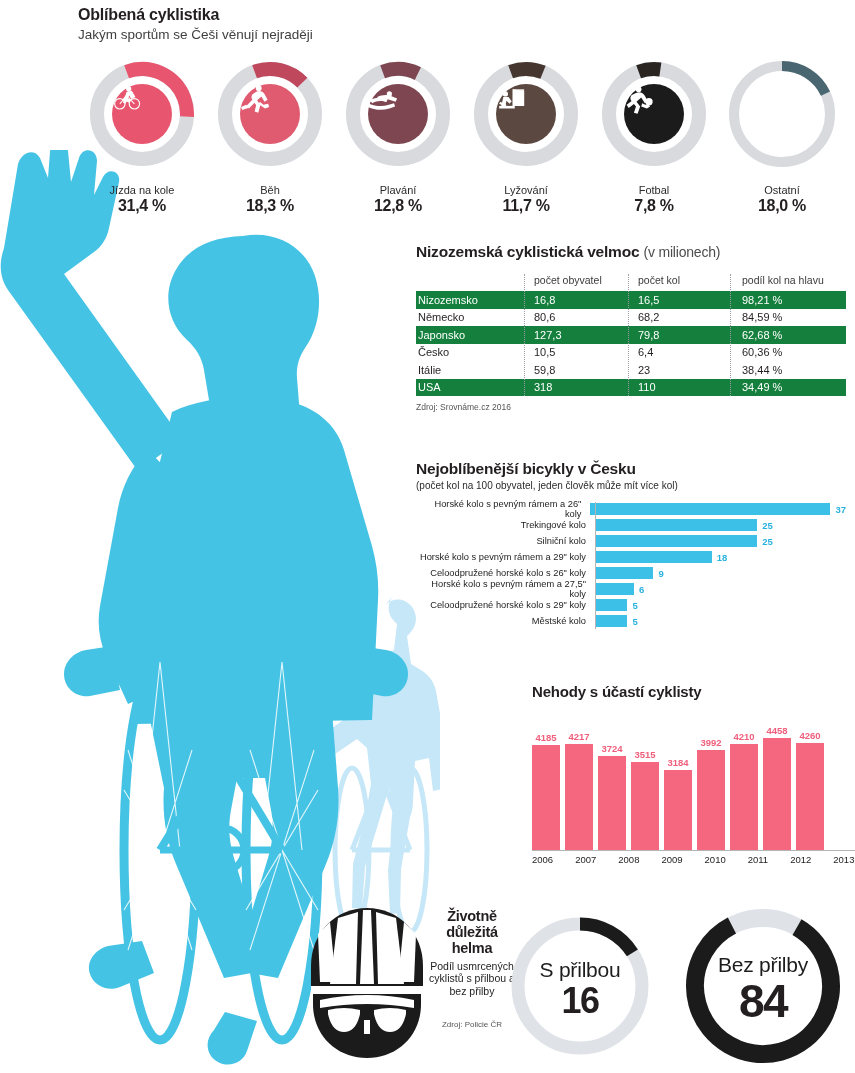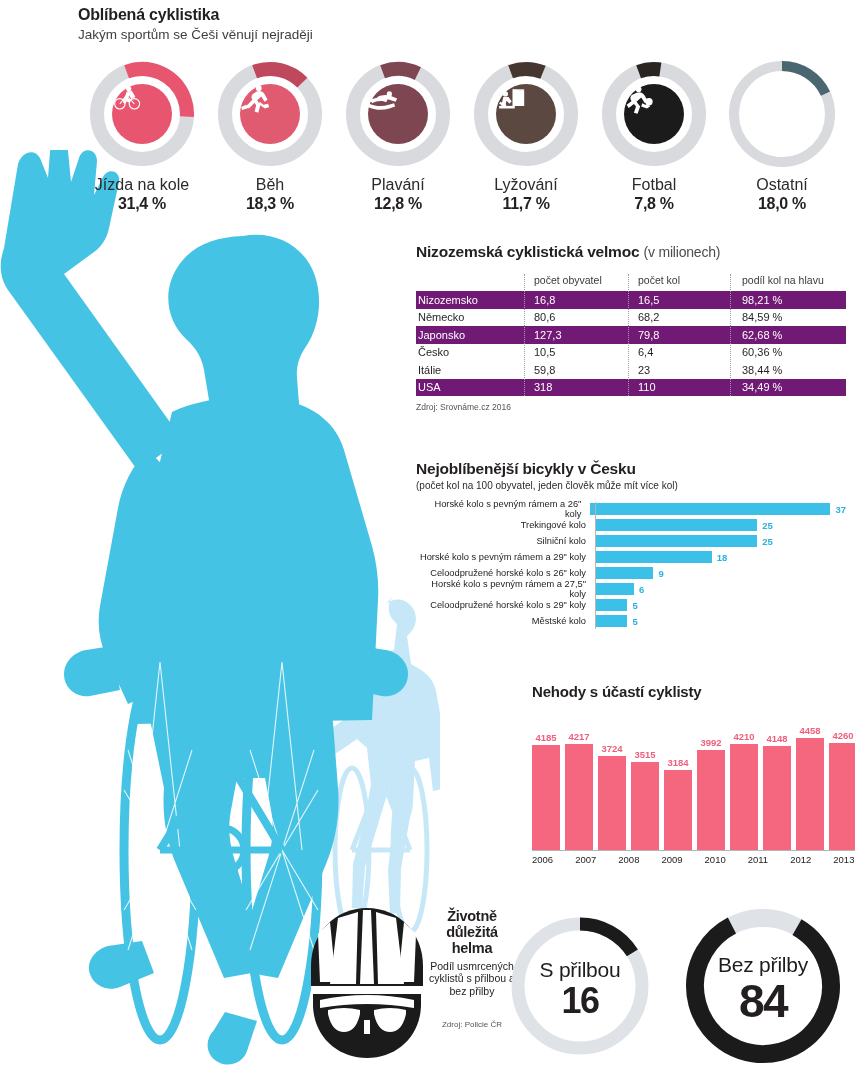--- a/index.html
+++ b/index.html
@@ -26,31 +26,31 @@
 
   
   .donut-row {
     position: absolute; left: 78px; top: 58px;
     width: 770px; height: 150px;
     display: flex; gap: 0;
   }
   .donut-cell { width: 128px; display: flex; flex-direction: column; align-items: center; }
   .donut-wrap { position: relative; width: 112px; height: 112px; }
   .donut-wrap svg { display: block; }
-  .donut-label { font-size: 16px; margin-top: 6px; color: #2b2b2b; }
+  .donut-label { font-size: 11px; margin-top: 14px; color: #2b2b2b; }
   .donut-value { font-size: 16px; font-weight: bold; margin-top: 1px; letter-spacing: -0.3px; }
 
   
   .sec-table { position: absolute; left: 416px; top: 243px; width: 430px; }
   .sec-title { font-size: 15.5px; font-weight: bold; letter-spacing: -0.2px; }
   .sec-title .light { font-weight: 400; color: #4d4d4d; font-size: 14px; }
   .tbl { width: 430px; margin-top: 13px; position: relative; }
   .tbl-head { display: flex; font-size: 10.5px; color: #3a3a3a; padding-bottom: 5px; }
   .tbl-row { display: flex; font-size: 11px; height: 17.5px; align-items: center; }
-  .tbl-row.alt { background: #701a75; color: #ffffff; }
+  .tbl-row.alt { background: #15803d; color: #ffffff; }
   .c0 { width: 108px; padding-left: 2px; }
   .c1 { width: 104px; padding-left: 10px; }
   .c2 { width: 102px; padding-left: 10px; }
   .c3 { width: 116px; padding-left: 12px; }
   .colsep {
     position: absolute; top: 0; width: 0;
     border-left: 1px dotted #9aa0a6; height: 100%;
   }
   .tbl-src { font-size: 8.5px; color: #555; text-align: left; margin-top: 6px; padding-right: 4px; }
 
@@ -415,24 +415,20 @@
           <div class="acc-val">3184</div>
           <div class="acc-bar" style="height: 79.9928px; background: rgb(244, 103, 127);"></div>
         </div>
         <div class="acc-col">
           <div class="acc-val">3992</div>
           <div class="acc-bar" style="height: 100.293px; background: rgb(244, 103, 127);"></div>
         </div>
         <div class="acc-col">
           <div class="acc-val">4210</div>
           <div class="acc-bar" style="height: 105.769px; background: rgb(244, 103, 127);"></div>
-        </div>
-        <div class="acc-col">
-          <div class="acc-val">4148</div>
-          <div class="acc-bar" style="height: 104.212px; background: rgb(244, 103, 127);"></div>
         </div>
         <div class="acc-col">
           <div class="acc-val">4458</div>
           <div class="acc-bar" style="height: 112px; background: rgb(244, 103, 127);"></div>
         </div>
         <div class="acc-col">
           <div class="acc-val">4260</div>
           <div class="acc-bar" style="height: 107.026px; background: rgb(244, 103, 127);"></div>
         </div>
       </div>

